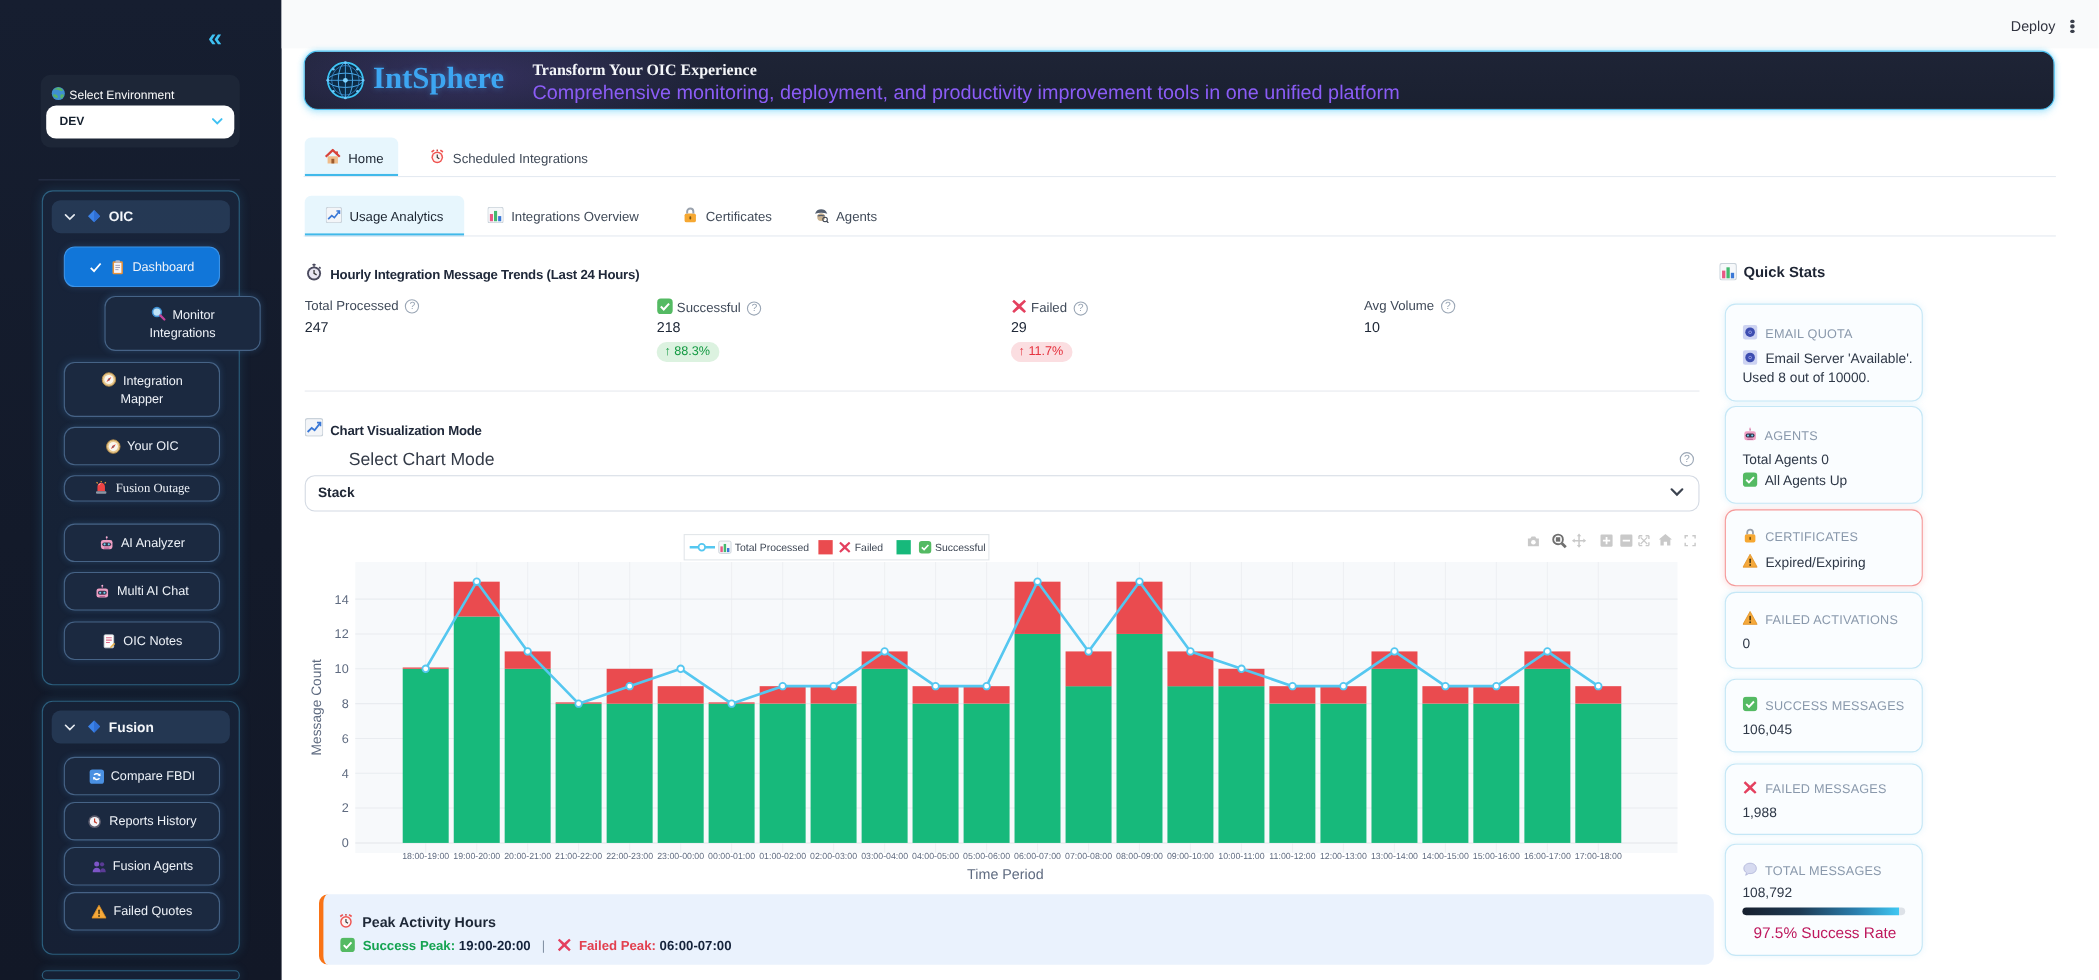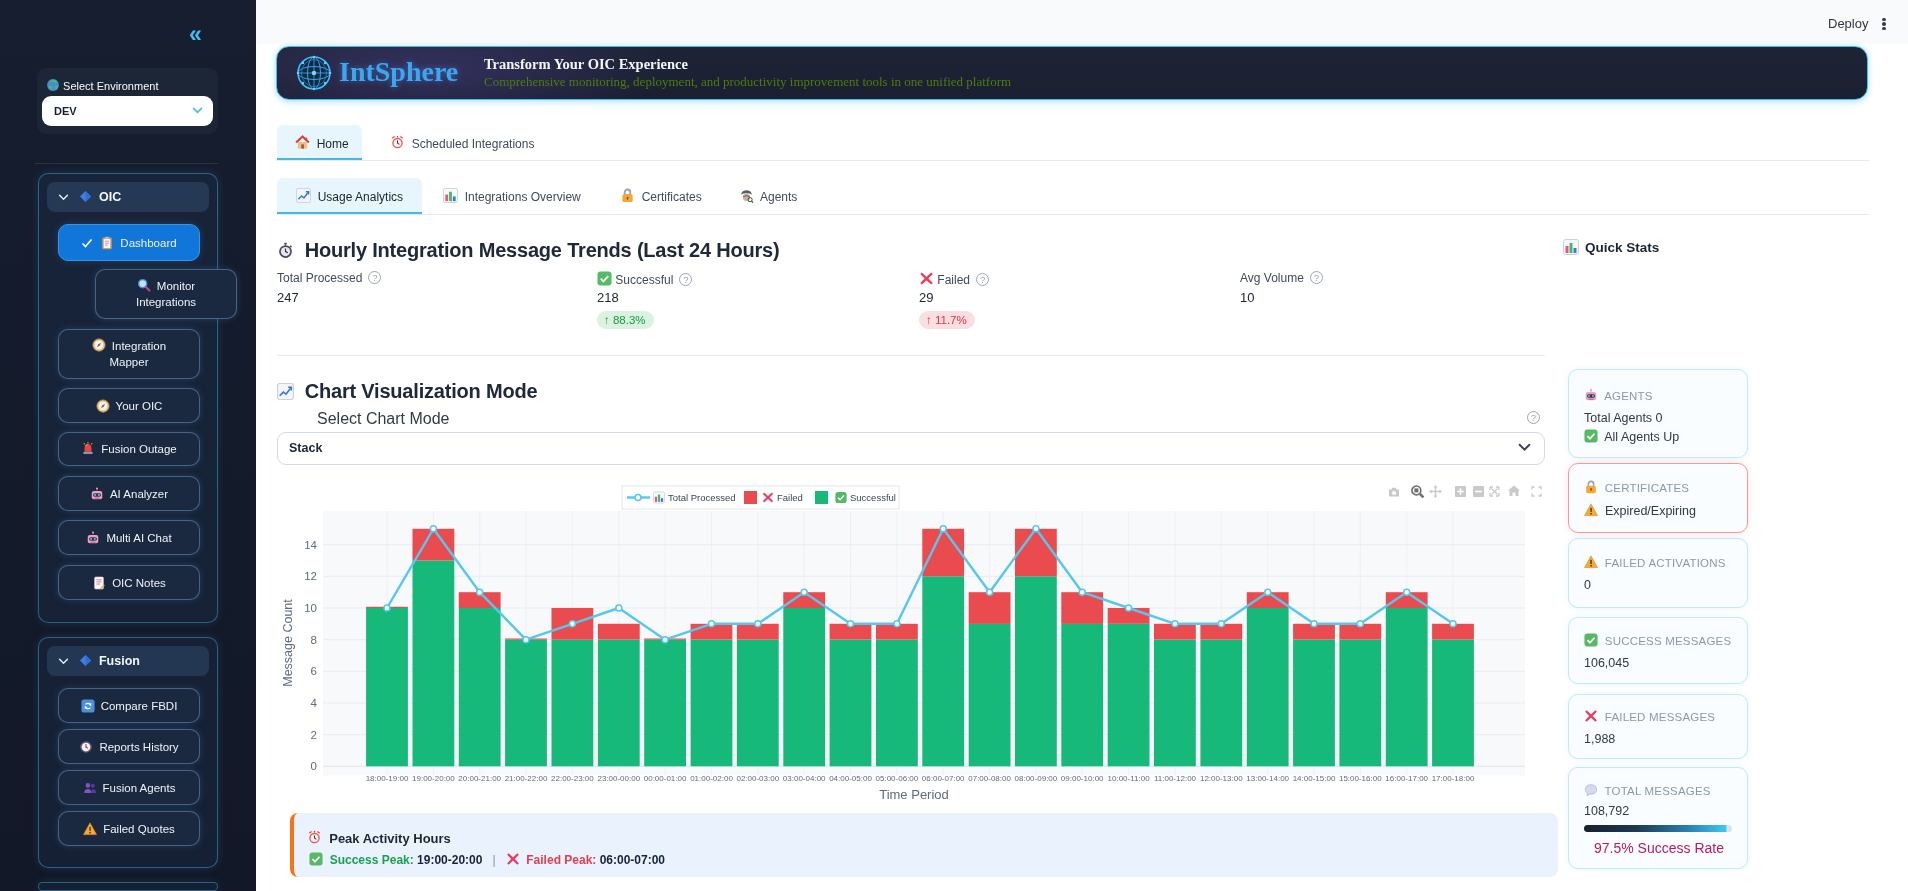--- a/index.html
+++ b/index.html
@@ -39,35 +39,35 @@
 
 
 #banner { position:absolute; left:276px; top:46px; width:1592px; height:54px;
   background:radial-gradient(ellipse 340px 90px at 150px 45%, rgba(115,85,205,0.28), rgba(115,85,205,0) 70%),linear-gradient(180deg,#1e2436,#1a2030); border:1.5px solid #46bdee; border-radius:13px;
   box-shadow:0 0 5px rgba(62,195,244,0.38), 0 3px 7px rgba(62,195,244,0.22); }
 #logoglobe { position:absolute; left:293px; top:55px; }
 #brand { position:absolute; left:339px; top:56px; font-family:"Liberation Serif",serif; font-weight:700;
   font-size:28px; color:#3da6f2; text-shadow:0 0 6px rgba(70,170,245,0.45); }
 #btitle { position:absolute; left:484px; top:56px; font-family:"Liberation Serif",serif; font-weight:700;
   font-size:14.5px; color:#f4f6f9; }
-#bsub { position:absolute; left:484px; top:74px; font-family:Liberation Serif, serif;
-  font-size:13px; color:#4d7c0f; }
+#bsub { position:absolute; left:484px; top:74px; font-family:Liberation Sans, sans-serif;
+  font-size:18px; color:#8b5cf6; }
 
 
 .tabrow1border { position:absolute; left:276px; top:160px; width:1593px; height:1px; background:#e4eaf1; }
 .tabrow2border { position:absolute; left:276px; top:214px; width:1593px; height:1px; background:#e4eaf1; }
 .tabactive1 { position:absolute; left:277px; top:125px; width:85px; height:36px; background:#e7f6fd;
   border-radius:6px 6px 0 0; border-bottom:3px solid #41b9ea; }
 .tabactive2 { position:absolute; left:277px; top:178px; width:145px; height:37px; background:#e7f6fd;
   border-radius:6px 6px 0 0; border-bottom:3px solid #41b9ea; }
 .tabtxt { position:absolute; font-size:12px; color:#414b59; white-space:nowrap; }
 .tabtxt.on { color:#1b2430; }
 
 
-.h1 { position:absolute; font-size:20px; font-weight:700; color:#20293a; white-space:nowrap; letter-spacing:-0.2px; }
+.h1 { position:absolute; font-size:12px; font-weight:700; color:#20293a; white-space:nowrap; letter-spacing:-0.2px; }
 .mlabel { position:absolute; font-size:12px; color:#414b5a; white-space:nowrap;}
 .mvalue { position:absolute; font-size:13px; color:#202938; }
 .pill { position:absolute; font-size:11.5px; border-radius:10px; padding:3px 8px 3px 7px; white-space:nowrap;}
 .pill.g { background:#dcf2e0; color:#149a43; }
 .pill.r { background:#fbdee1; color:#e5323e; }
 .info { display:inline-block; width:13px; height:13px; border-radius:50%; border:1px solid #9aa6b5;
   color:#9aa6b5; font-size:9.5px; text-align:center; line-height:12px; vertical-align:1px; margin-left:6px;}
 .cdiv { position:absolute; left:277px; top:355px; width:1268px; height:1px; background:#e7eaef; }
 #selLabel { position:absolute; left:277px; top:410px; font-size:16px; color:#333a47;margin-left:40px;}
 #selBox { position:absolute; left:277px; top:432px; width:1268px; height:33px; background:#fff;
@@ -291,21 +291,21 @@
           <span><svg class="i" width="14" height="14" style="margin-right:6px">
               <use href="#compass"></use>
             </svg>Integration<br>Mapper</span>
         </div>
   <div class="sbtn" style="top:214px;height:35px;">
           <svg class="i" width="14" height="14" style="margin-right:6px">
             <use href="#compass"></use>
           </svg>
           <span>Your OIC</span>
         </div>
-  <div class="sbtn" style="top:258px;height:34px;">
+  <div class="sbtn" style="top:258px;height:24px;font-family:Liberation Serif, serif;">
           <svg class="i" width="14" height="14" style="margin-right:6px">
             <use href="#siren"></use>
           </svg>
           <span>Fusion Outage</span>
         </div>
   <div class="sbtn" style="top:302px;height:35px;">
           <svg class="i" width="14" height="14" style="margin-right:6px">
             <use href="#robot"></use>
           </svg>
           <span>AI Analyzer</span>
@@ -639,20 +639,29 @@
         </svg>&nbsp;
     <b style="color:#e2404f">Failed Peak:</b> <b>06:00-07:00</b>
   </div>
 </div>
 
 <div class="abs" style="left:1563px;top:239px;"><svg class="i" width="16" height="16">
         <use href="#bars"></use>
       </svg></div>
 <div id="qstitle">Quick Stats</div>
 
+<div class="card" style="top:276px;height:89px;">
+  <div class="chead" style="top:18px;"><svg class="i" width="14" height="14">
+          <use href="#disc"></use>
+        </svg>&nbsp; EMAIL QUOTA</div>
+  <div class="cbody" style="top:41px;"><svg class="i" width="14" height="14">
+          <use href="#disc"></use>
+        </svg>&nbsp; Email Server 'Available'.</div>
+  <div class="cbody" style="top:59px;">Used 8 out of 10000.</div>
+</div>
 
 <div class="card" style="top:369px;height:89px;">
   <div class="chead" style="top:18px;"><svg class="i" width="14" height="14">
           <use href="#robot"></use>
         </svg>&nbsp; AGENTS</div>
   <div class="cbody" style="top:41px;">Total Agents 0</div>
   <div class="cbody" style="top:59px;"><svg class="i" width="14" height="14">
           <use href="#chk"></use>
         </svg>&nbsp; All Agents Up</div>
 </div>

